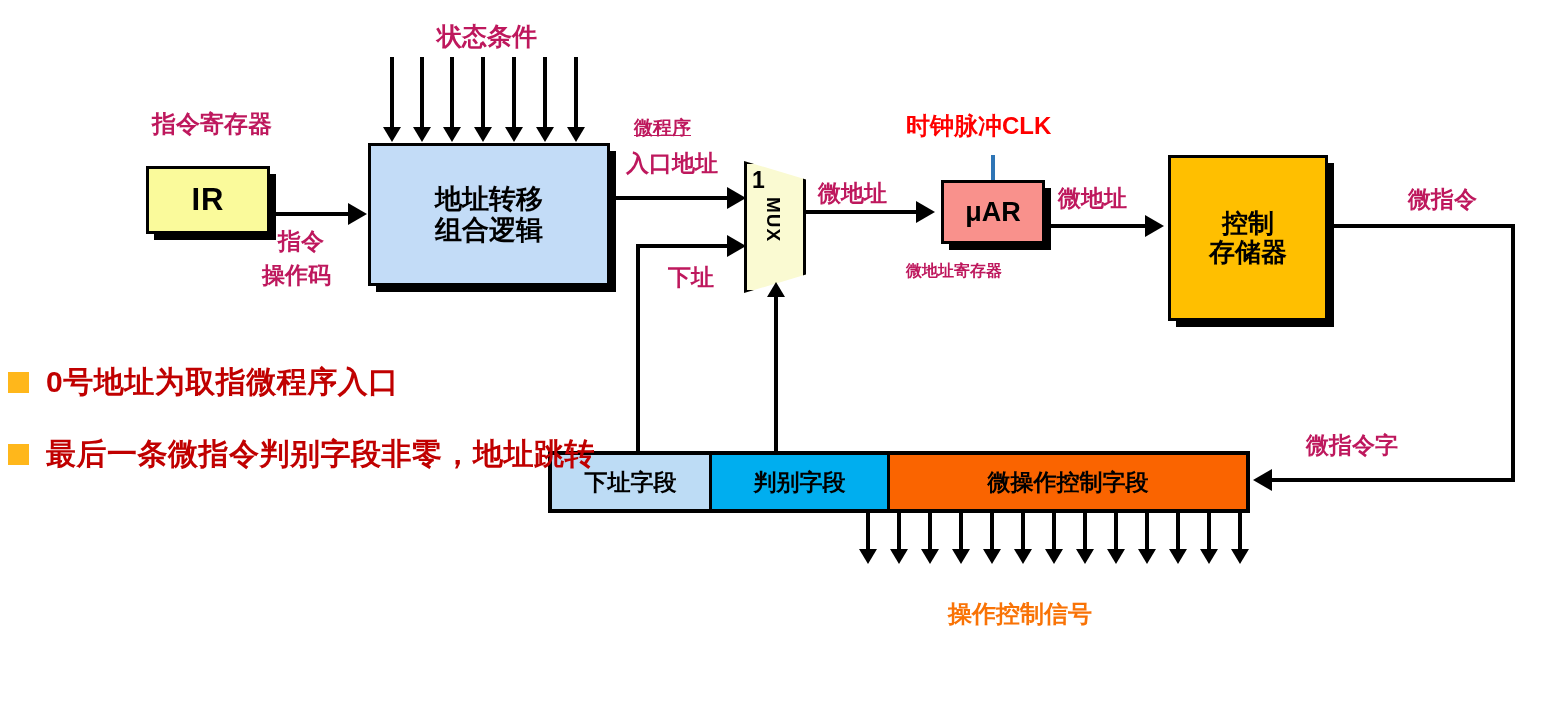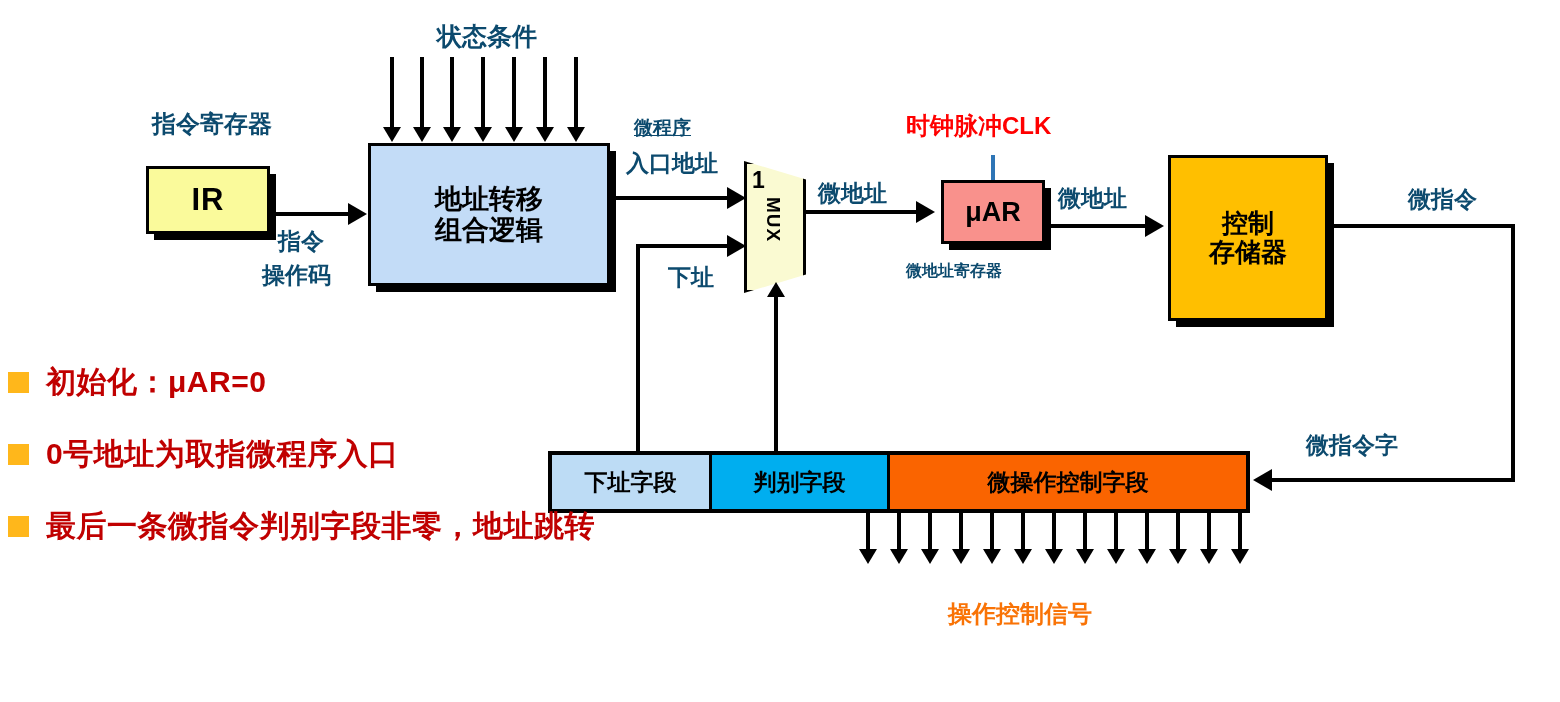--- a/index.html
+++ b/index.html
@@ -9,21 +9,21 @@
     font-family:"Liberation Sans","DejaVu Sans",sans-serif;
     overflow:hidden;
   }
   #stage{position:relative;width:1560px;height:702px;}
 
   
   .box{position:absolute;box-sizing:border-box;border:3px solid #000;
        display:flex;align-items:center;justify-content:center;
        text-align:center;font-weight:bold;color:#000;line-height:1.12;
        box-shadow:7px 7px 0 -1px #000;}
-  .lbl{position:absolute;font-weight:bold;color:#0c4a6e;white-space:pre;line-height:1.15;}
+  .lbl{position:absolute;font-weight:bold;color:#be185d;white-space:pre;line-height:1.15;}
   .seg{position:absolute;background:#000;}           
   .vline{width:4px;}
   .hline{height:4px;}
 
   
   .ah-down{position:absolute;width:0;height:0;
     border-left:9px solid transparent;border-right:9px solid transparent;
     border-top:15px solid #000;}
   .ah-up{position:absolute;width:0;height:0;
     border-left:9px solid transparent;border-right:9px solid transparent;
@@ -191,24 +191,20 @@
   <div class="seg vline" style="left:1207px;top:513px;height:38px;"></div>
   <div class="ah-down" style="left:1200px;top:549px;"></div>
   <div class="seg vline" style="left:1238px;top:513px;height:38px;"></div>
   <div class="ah-down" style="left:1231px;top:549px;"></div>
 
   <div class="lbl orange-lbl" style="left:948px;top:600px;font-size:24px;font-weight:bold;">操作控制信号</div>
 
   <div id="bullets">
     <div class="bullet-row">
       <div class="bullet-sq"></div>
-      <div class="bullet-tx">初始化：μAR=0</div>
-    </div>
-    <div class="bullet-row">
-      <div class="bullet-sq"></div>
       <div class="bullet-tx">0号地址为取指微程序入口</div>
     </div>
     <div class="bullet-row">
       <div class="bullet-sq"></div>
       <div class="bullet-tx">最后一条微指令判别字段非零，地址跳转</div>
     </div>
   </div>
 
 </div>
 

